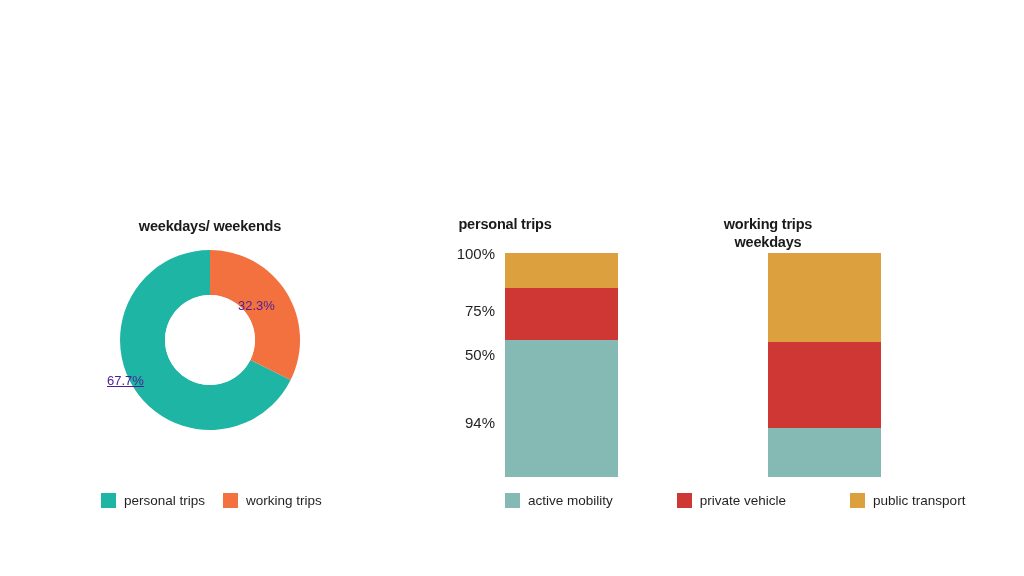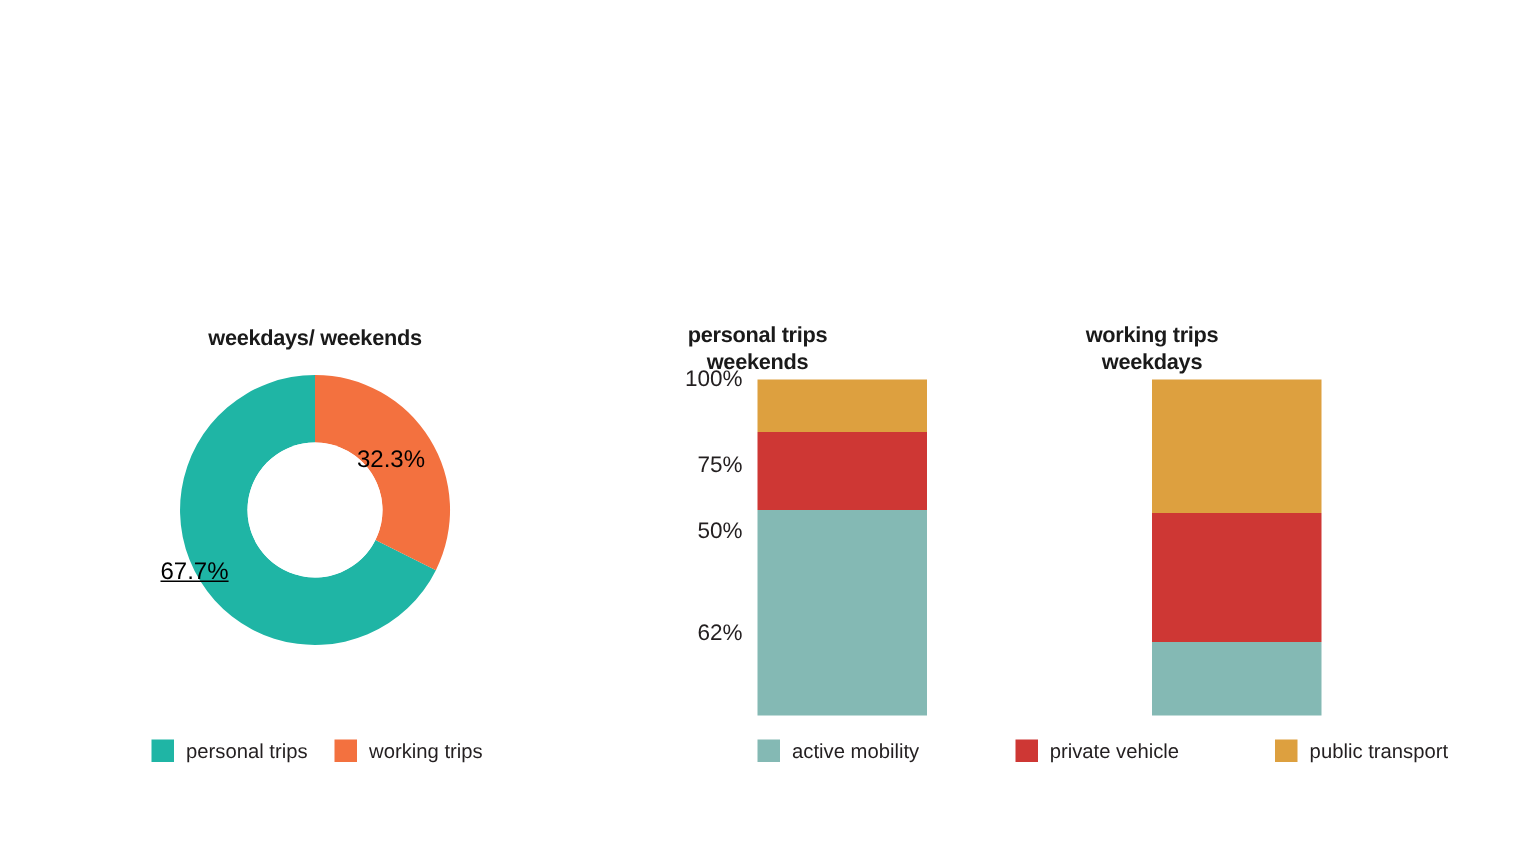--- a/index.html
+++ b/index.html
@@ -50,22 +50,22 @@
     position: absolute;
     left: 52px;
     top: 32px;
     width: 196px;
     height: 196px;
   }
   #donut-wrap svg { display: block; }
 
   .slice-label {
     position: absolute;
-    font-size: 16px;
-    color: #000000;
+    font-size: 13px;
+    color: #4c1d95;
     white-space: nowrap;
   }
   #donut-label-working  { left: 178px; top: 88px; }
   #donut-label-personal { left: 47px;  top: 163px; text-decoration: underline; }
 
   
   .legend {
     position: absolute;
     display: flex;
     align-items: center;
@@ -193,33 +193,32 @@
     <div class="legend-item">
       <span class="legend-swatch" style="background:#F3713F"></span>
       <span class="legend-text">working trips</span>
     </div>
   </div>
 
   <div id="bars-panel">
 
     <div id="bar-title-0" class="bar-title panel-title">
       <div>personal trips</div>
-      <div>weekends</div>
     </div>
 
     <div id="bar-title-1" class="bar-title panel-title">
       <div>working trips</div>
       <div>weekdays</div>
     </div>
 
     <div id="y-axis">
       <div class="y-tick" style="top:43px">100%</div>
       <div class="y-tick" style="top:100px">75%</div>
       <div class="y-tick" style="top:144px">50%</div>
-      <div class="y-tick" style="top:212px">62%</div>
+      <div class="y-tick" style="top:212px">94%</div>
     </div>
 
     <div id="bar-col-0" class="bar-col">
       <div class="bar-seg" style="height:15.6%; background:#DDA03F">
         <span class="sr">16</span>
       </div>
       <div class="bar-seg" style="height:23.2%; background:#CE3734">
         <span class="sr">23</span>
       </div>
       <div class="bar-seg" style="height:61.2%; background:#84B9B4">

